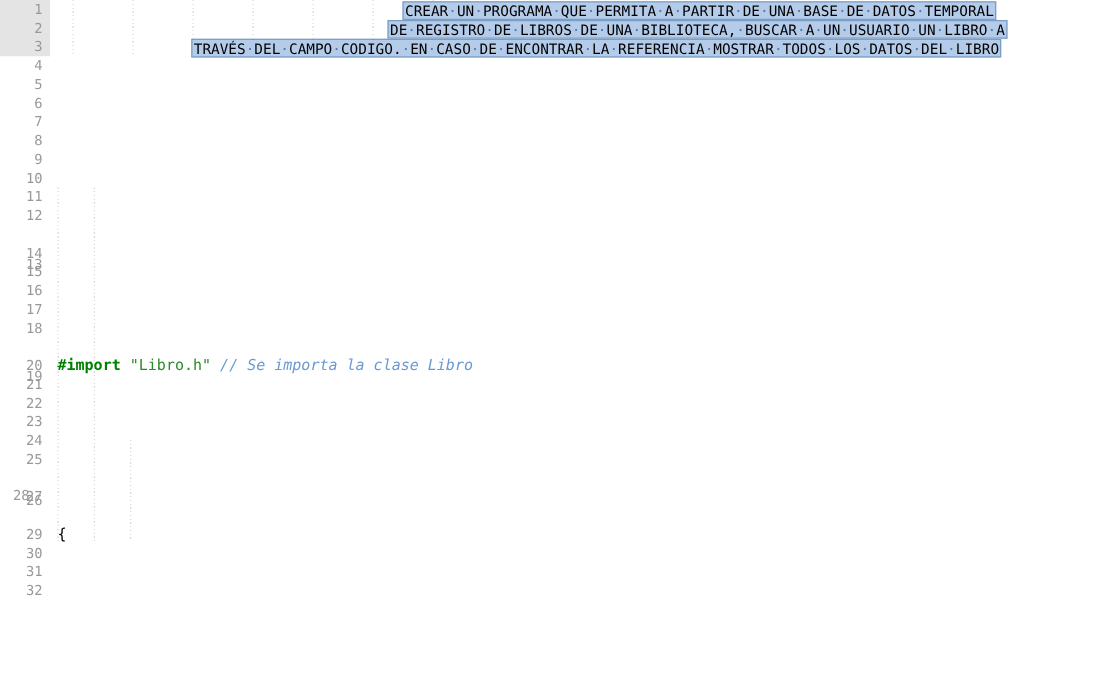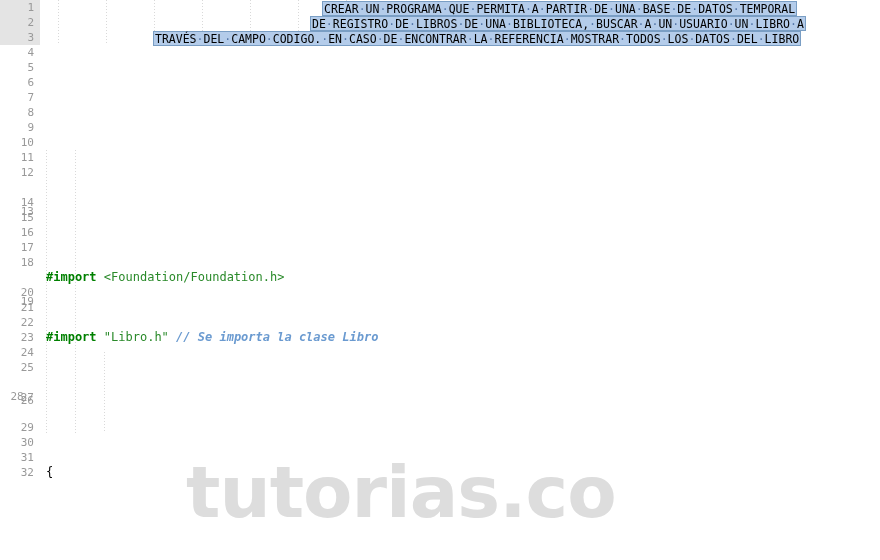--- a/index.html
+++ b/index.html
@@ -122,29 +122,28 @@
     color: #000000;
     padding: 0 1px;
     letter-spacing: 0px;
   }
   .dot { color: #5577aa; }
 
   
   .k   { color: #0000ff; font-weight: bold; }          
   .pp  { color: #008000; font-weight: bold; }          
   .str { color: #2a8a2a; }          
-  .cmt { color: #6a9ad0; font-style: italic; font-weight: bold; }          
+  .cmt { color: #6a9ad0; font-style: italic; }          
   .pn  { color: #000000; }                             
 </style>
 </head>
 <body>
 
 <div id="editor">
 
-  <div id="watermark">tutorias.co</div>
 
   <div class="iguide short" style="left:58px;"></div>
   <div class="iguide short" style="left:106px;"></div>
   <div class="iguide short" style="left:154px;"></div>
   <div class="iguide short" style="left:202px;"></div>
   <div class="iguide short" style="left:250px;"></div>
   <div class="iguide short" style="left:298px;"></div>
   <div class="iguide short" style="left:346px;"></div>
   <div class="iguide" style="left:46px; top:150px; height:285px;"></div>
   <div class="iguide" style="left:75px; top:150px; height:285px;"></div>
@@ -192,21 +191,20 @@
     <div class="sel-line" style="top:31px; left:153px;"><span>TRAVÉS<span class="dot">·</span>DEL<span class="dot">·</span>CAMPO<span class="dot">·</span>CODIGO.<span class="dot">·</span>EN<span class="dot">·</span>CASO<span class="dot">·</span>DE<span class="dot">·</span>ENCONTRAR<span class="dot">·</span>LA<span class="dot">·</span>REFERENCIA<span class="dot">·</span>MOSTRAR<span class="dot">·</span>TODOS<span class="dot">·</span>LOS<span class="dot">·</span>DATOS<span class="dot">·</span>DEL<span class="dot">·</span>LIBRO</span></div>
   </div>
 
   <div id="code">
     <div class="cl">&nbsp;</div>
     <div class="cl">&nbsp;</div>
     <div class="cl">&nbsp;</div>
     <div class="cl">&nbsp;</div>
     <div class="cl">&nbsp;</div>
 
-    <div class="cl"><span class="pp">#import</span><span class="pn"> </span><span class="str">&lt;Foundation/Foundation.h&gt;</span></div>
 
     <div class="cl"><span class="pp">#import</span><span class="pn"> </span><span class="str">"Libro.h"</span><span class="pn"> </span><span class="cmt">// Se importa la clase Libro</span></div>
 
     <div class="cl">&nbsp;</div>
 
 
     <div class="cl"><span class="pn">{</span></div>
 
     
 

